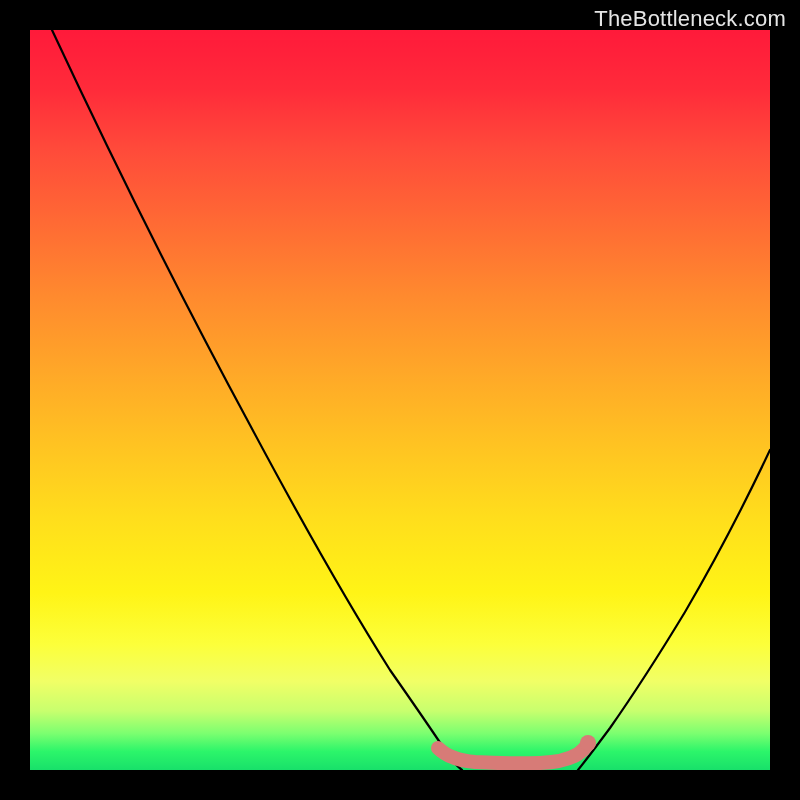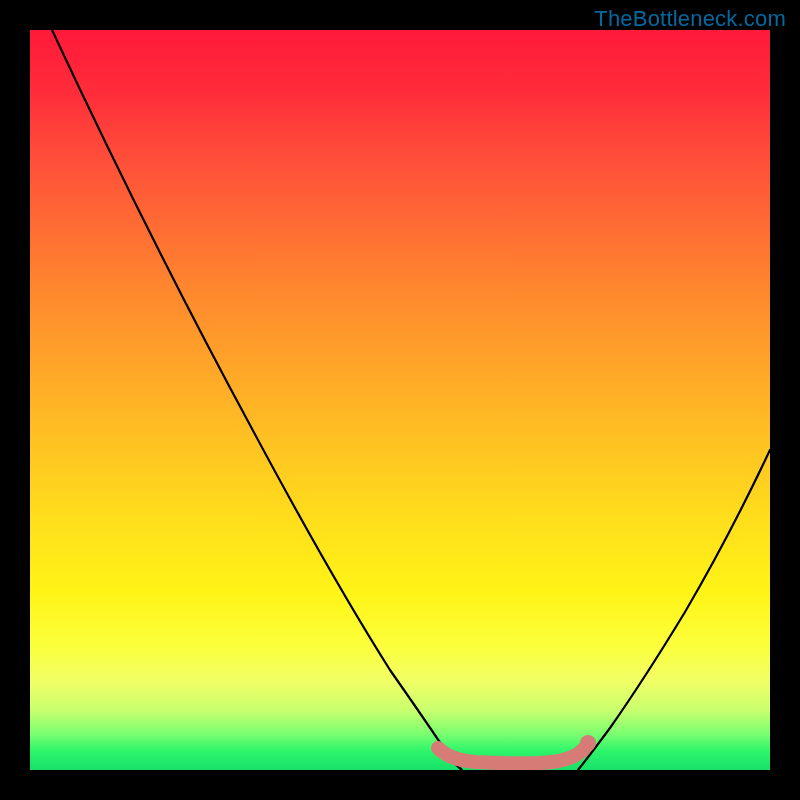--- a/index.html
+++ b/index.html
@@ -41,21 +41,21 @@
       #7dff70 95%,
       #2cf56a 97.5%,
       #18e06a 100%);
   }
   .watermark {
     position: absolute;
     top: 6px;
     right: 14px;
     font-size: 22px;
     font-weight: 500;
-    color: #0369a1;
+    color: #e5e5e5;
     letter-spacing: 0.2px;
     text-align: right;
   }
   svg.curves {
     position: absolute;
     top: 0;
     left: 0;
   }
 </style>
 </head>

